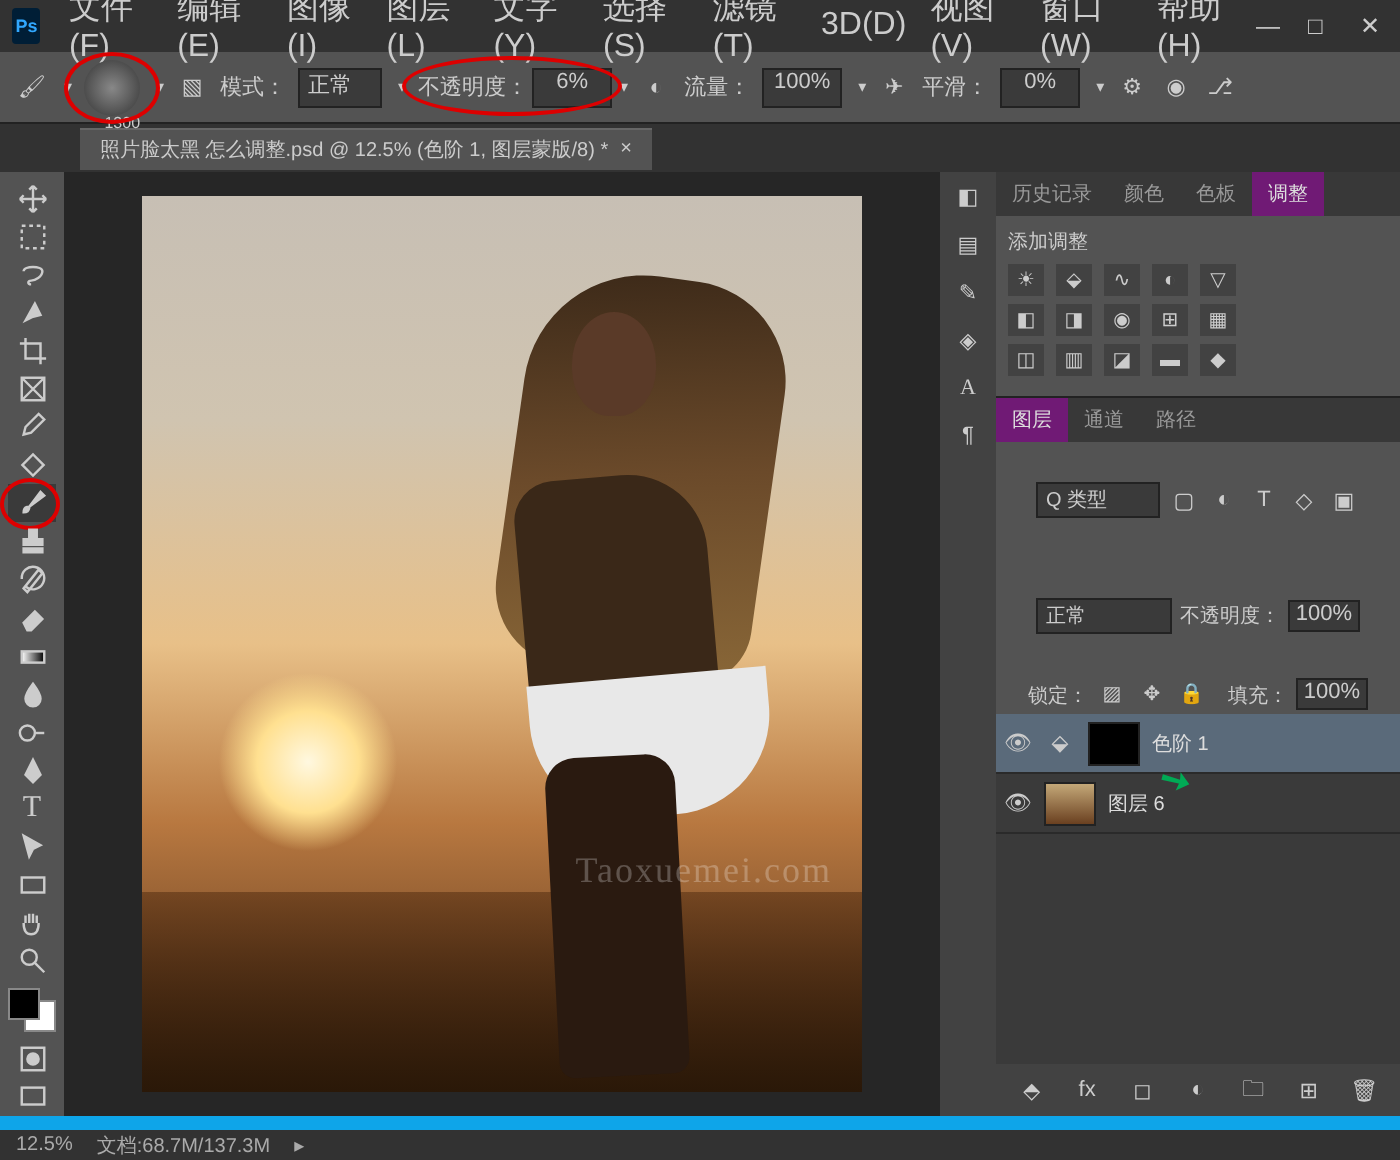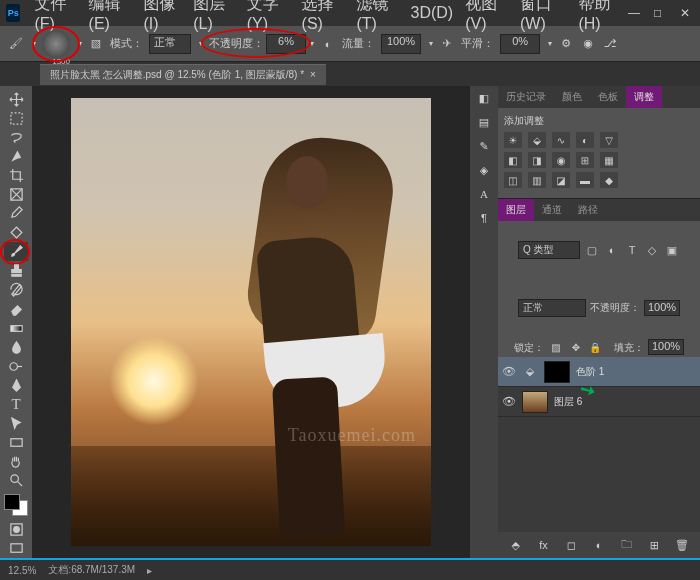--- a/index.html
+++ b/index.html
@@ -49,21 +49,21 @@
 .lock-row{display:flex;align-items:flex-end;gap:4px;padding:2px 16px;font-size:10px}
 .layer-list{flex:1;background:#3a3a3a;overflow:auto}
 .layer{display:flex;align-items:center;height:30px;padding:0 4px;gap:6px;border-bottom:1px solid #2a2a2a}
 .layer.sel{background:#5a6a7a}
 .eye{width:14px;text-align:center;font-size:11px}
 .thumb{width:26px;height:22px;background:#888;border:1px solid #222}
 .thumb.photo{background:linear-gradient(180deg,#c4a878,#6a4020)}
 .thumb.mask{background:#000}
 .layer-name{font-size:10px;color:#ddd}
 .layer-foot{height:26px;background:#424242;display:flex;align-items:center;justify-content:space-around;padding:0 4px}
-.status{height:22px;background:#323232;display:flex;align-items:center;font-size:10px;padding:0 8px;gap:12px;color:#aaa;border-top:2px solid #0ea5e9}
+.status{height:22px;background:#323232;display:flex;align-items:center;font-size:10px;padding:0 8px;gap:12px;color:#aaa;border-top:7px solid #0ea5e9}
 .swatch-fg{width:16px;height:16px;background:#000;border:1px solid #888;position:absolute;top:0;left:0}
 .swatch-bg{width:16px;height:16px;background:#fff;border:1px solid #888;position:absolute;bottom:0;right:0}
 .swatches{width:24px;height:24px;position:relative;margin:4px 0}
 </style>
 </head>
 <body>
 
 <div class="titlebar">
   <div class="ps-logo">Ps</div>
   <div class="menu-item">文件(F)</div>

